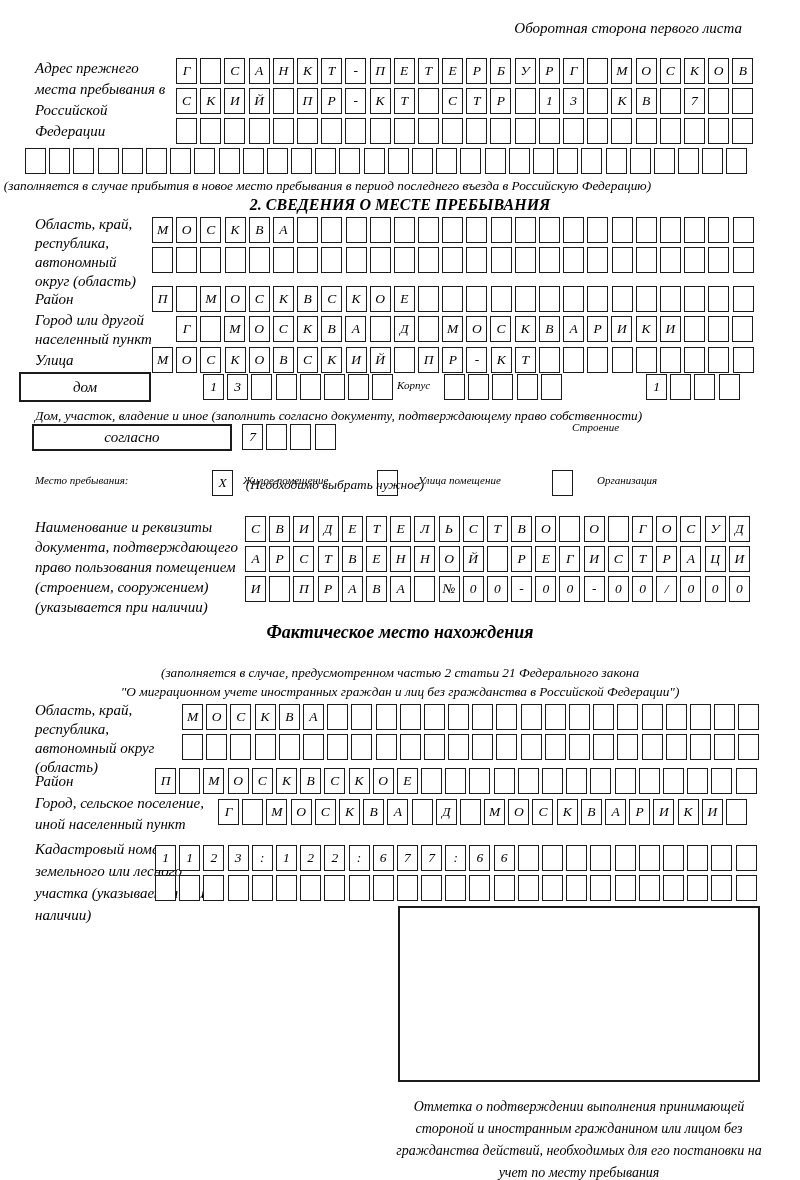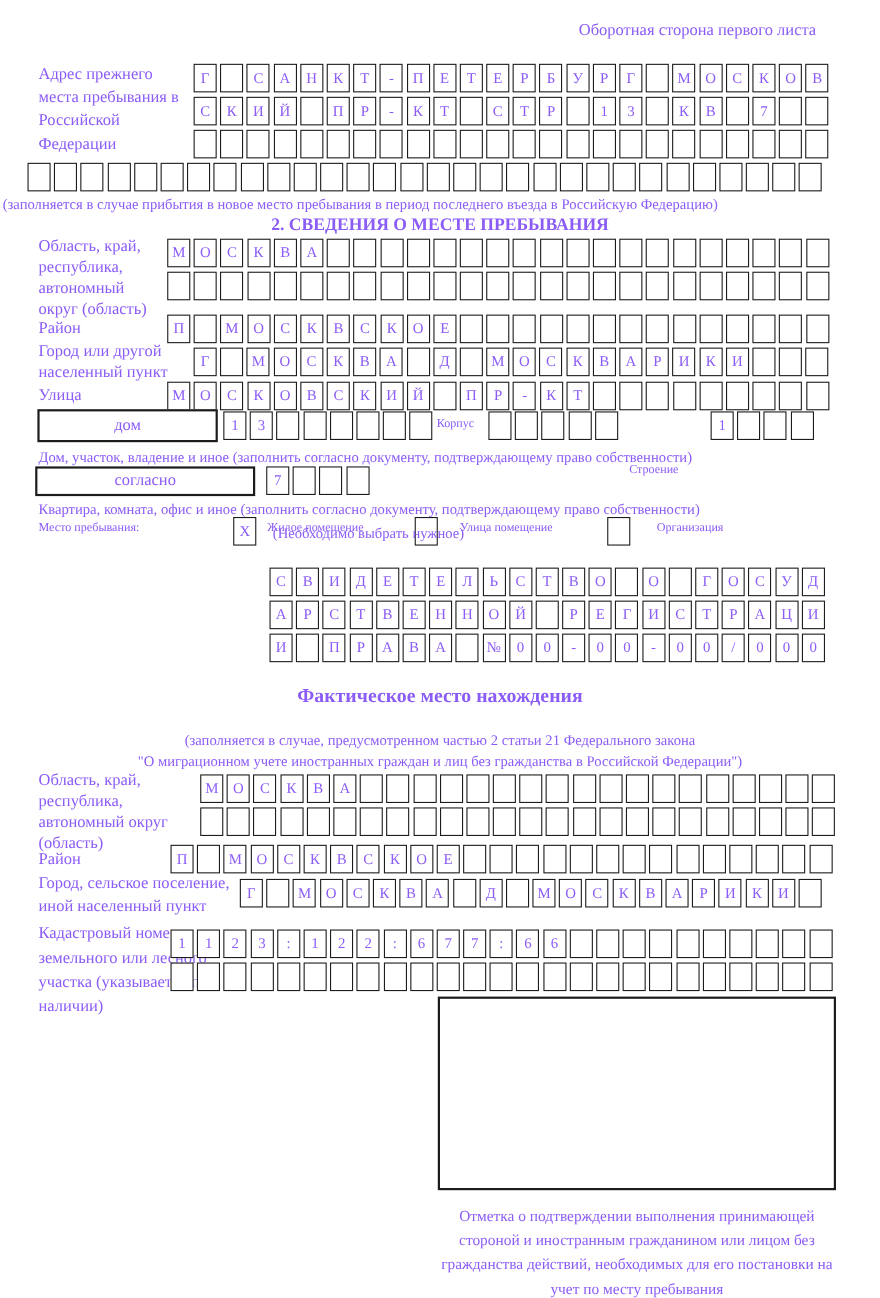--- a/index.html
+++ b/index.html
@@ -1,17 +1,17 @@
 <!DOCTYPE html>
 <html><head>
 <meta charset="utf-8">
 <style>
   html,body{margin:0;padding:0;background:#fff;}
-  .page{position:relative;width:800px;height:1180px;background:#fff;color:#8b5cf6;
-        font-family:"Liberation Serif","DejaVu Serif",serif;overflow:hidden;}
+  .page{position:relative;width:800px;height:1180px;background:#fff;color:#000000;
+        font-family:"Liberation Serif","DejaVu Serif",serif;overflow:hidden;font-style:italic;}
   .abs{position:absolute;}
   .lbl{position:absolute;font-size:15px;line-height:21px;}
   .cap{position:absolute;font-size:13.3px;line-height:17px;text-align:right;}
   .ttl{position:absolute;left:0;width:800px;text-align:center;font-weight:bold;font-size:16px;}
   .cellrow{position:absolute;display:flex;gap:3.2px;}
   .cell{width:21px;height:26px;border:1.8px solid #1c1c1c;box-sizing:border-box;
         display:flex;align-items:center;justify-content:center;
         font-size:13.5px;background:#fff;flex:none;}
   .wordbox{position:absolute;border:2px solid #1c1c1c;box-sizing:border-box;
         display:flex;align-items:center;justify-content:center;font-size:15px;background:#fff;}
@@ -277,21 +277,21 @@
       <span class="cell"></span>
       <span class="cell"></span>
       <span class="cell"></span>
       <span class="cell"></span>
       <span class="cell"></span>
       <span class="cell"></span>
       <span class="cell"></span>
       <span class="cell"></span>
     </div>
 
-  <div class="wordbox" style="left:34px;top:372px;width:164px;height:30px;">дом</div>
+  <div class="wordbox" style="left:19px;top:372px;width:132px;height:30px;">дом</div>
   <div class="cellrow" style="left:203px;top:374px;">
       <span class="cell">1</span>
       <span class="cell">3</span>
       <span class="cell"></span>
       <span class="cell"></span>
       <span class="cell"></span>
       <span class="cell"></span>
       <span class="cell"></span>
       <span class="cell"></span>
     </div>
@@ -312,31 +312,31 @@
     </div>
   <div class="cap" style="left:35px;top:407px;">Дом, участок, владение и иное (заполнить согласно документу, подтверждающему право собственности)</div>
 
   <div class="wordbox" style="left:32px;top:424px;width:200px;height:27px;">согласно</div>
   <div class="cellrow" style="left:242px;top:424px;">
       <span class="cell">7</span>
       <span class="cell"></span>
       <span class="cell"></span>
       <span class="cell"></span>
     </div>
-  <div class="cap" style="left:35px;top:454px;">Квартира, комната, офис и иное (заполнить согласно документу, подтверждающему право собственности)</div>
 
   <div class="inline-lbl" style="left:35px;top:474px;">Место пребывания:</div>
   <div class="cell chk" style="left:212px;top:470px;">X</div>
   <div class="inline-lbl" style="left:243px;top:474px;">Жилое помещение</div>
   <div class="cell chk" style="left:377px;top:470px;"></div>
   <div class="inline-lbl" style="left:418px;top:474px;">Улица помещение</div>
   <div class="cell chk" style="left:552px;top:470px;"></div>
   <div class="inline-lbl" style="left:597px;top:474px;">Организация</div>
   <div class="cap center" style="left:210px;top:476px;width:250px;">(Необходимо выбрать нужное)</div>
 
+  <div class="lbl" style="left:35px;top:517px;width:212px;line-height:20px;">Наименование и реквизиты документа, подтверждающего право пользования помещением (строением, сооружением) (указывается при наличии)</div>
   <div class="cellrow" style="left:245px;top:516px;">
       <span class="cell">С</span>
       <span class="cell">В</span>
       <span class="cell">И</span>
       <span class="cell">Д</span>
       <span class="cell">Е</span>
       <span class="cell">Т</span>
       <span class="cell">Е</span>
       <span class="cell">Л</span>
       <span class="cell">Ь</span>

